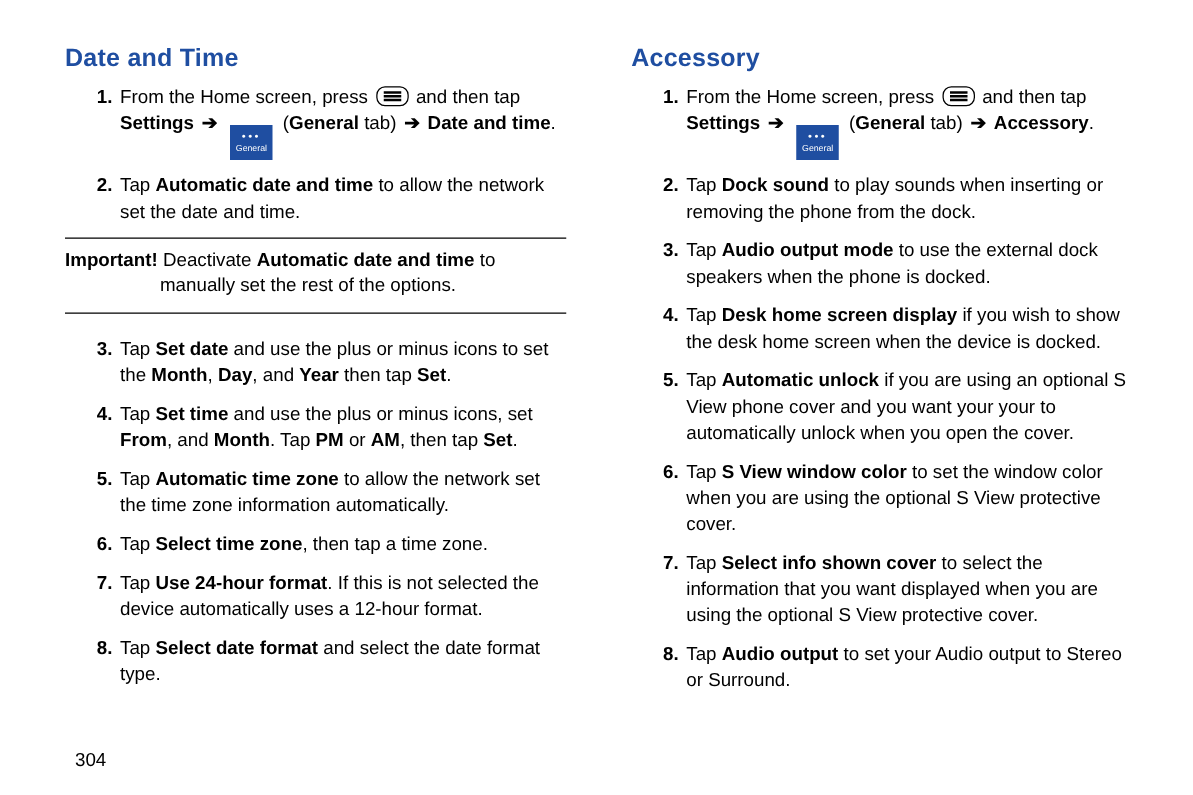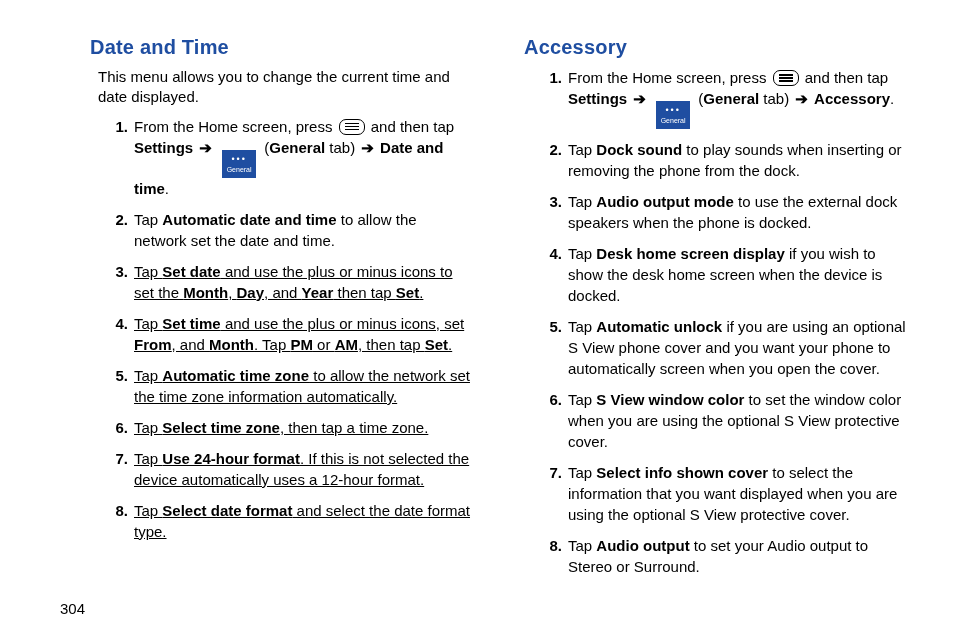--- a/index.html
+++ b/index.html
@@ -8,21 +8,20 @@
     height: 636px;
     background: #fff;
     font-family: Arial, Helvetica, sans-serif;
     color: #000;
     padding: 36px 48px 20px 52px;
   }
   .page {
     display: flex;
     gap: 52px;
     height: 538px;
-    margin-left: 38px;
   }
   .col {
     flex: 1;
     min-width: 0;
   }
   h2 {
     color: #1f4ea1;
     font-weight: 900;
     font-size: 20px;
     margin-bottom: 8px;
@@ -117,40 +116,44 @@
     margin-left: 8px;
   }
 </style>
 </head>
 <body>
 
 <div class="page">
 
   <div class="col">
     <h2>Date and Time</h2>
-    <p class="intro">This menu allows you to change the current time and date displayed.</p>
 
     <ol>
       <li>
         <span>From the Home screen, press </span><span class="menu-icon"></span><span> and then tap </span><span class="bold">Settings</span>
         <span class="arrow">➔</span>
         <span class="general-icon">
             <span class="dots">•••</span>
             <span>General</span>
           </span>
         (<span class="bold">General</span><span> tab) </span><span class="arrow">➔</span>
         <span class="bold">Date and time</span>.
       </li>
       <li>
         <span>Tap </span><span class="bold">Automatic date and time</span><span> to allow the network set the date and time.</span>
       </li>
     </ol>
 
-
-    <ol start="3" style="counter-reset: step 2; text-decoration: underline;">
+    <div class="important-box">
+      <div class="important-indent">
+        <span class="label">Important! </span><span>Deactivate </span><span class="bold">Automatic date and time</span><span> to manually set the rest of the options.</span>
+      </div>
+    </div>
+
+    <ol start="3" style="counter-reset: step 2;">
       <li>
         <span>Tap </span><span class="bold">Set date</span><span> and use the plus or minus icons to set the </span><span class="bold">Month</span><span>, </span><span class="bold">Day</span><span>, and </span><span class="bold">Year</span><span> then tap </span><span class="bold">Set</span>.
       </li>
       <li>
         <span>Tap </span><span class="bold">Set time</span><span> and use the plus or minus icons, set </span><span class="bold">From</span><span>, and </span><span class="bold">Month</span><span>. Tap </span><span class="bold">PM</span><span> or </span><span class="bold">AM</span><span>, then tap </span><span class="bold">Set</span>.
       </li>
       <li>
         <span>Tap </span><span class="bold">Automatic time zone</span><span> to allow the network set the time zone information automatically.</span>
       </li>
       <li>
@@ -182,21 +185,21 @@
       <li>
         <span>Tap </span><span class="bold">Dock sound</span><span> to play sounds when inserting or removing the phone from the dock.</span>
       </li>
       <li>
         <span>Tap </span><span class="bold">Audio output mode</span><span> to use the external dock speakers when the phone is docked.</span>
       </li>
       <li>
         <span>Tap </span><span class="bold">Desk home screen display</span><span> if you wish to show the desk home screen when the device is docked.</span>
       </li>
       <li>
-        <span>Tap </span><span class="bold">Automatic unlock</span><span> if you are using an optional S View phone cover and you want your phone to automatically screen when you open the cover.</span>
+        <span>Tap </span><span class="bold">Automatic unlock</span><span> if you are using an optional S View phone cover and you want your your to automatically unlock when you open the cover.</span>
       </li>
       <li>
         <span>Tap </span><span class="bold">S View window color</span><span> to set the window color when you are using the optional S View protective cover.</span>
       </li>
       <li>
         <span>Tap </span><span class="bold">Select info shown cover</span><span> to select the information that you want displayed when you are using the optional S View protective cover.</span>
       </li>
       <li>
         <span>Tap </span><span class="bold">Audio output</span><span> to set your Audio output to Stereo or Surround.</span>
       </li>

